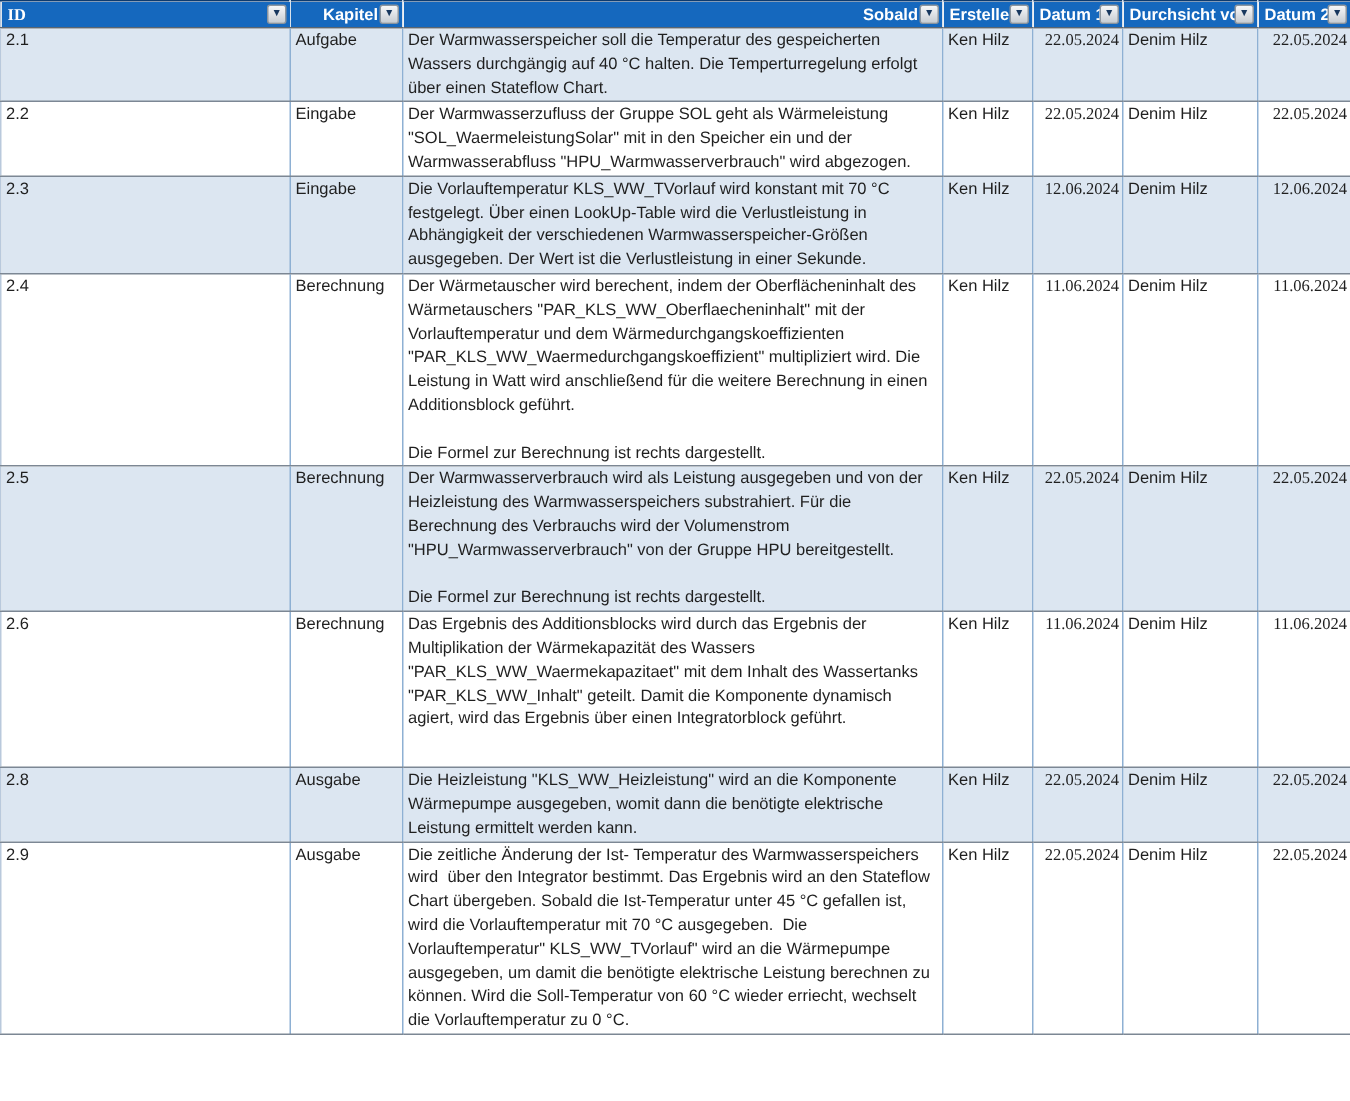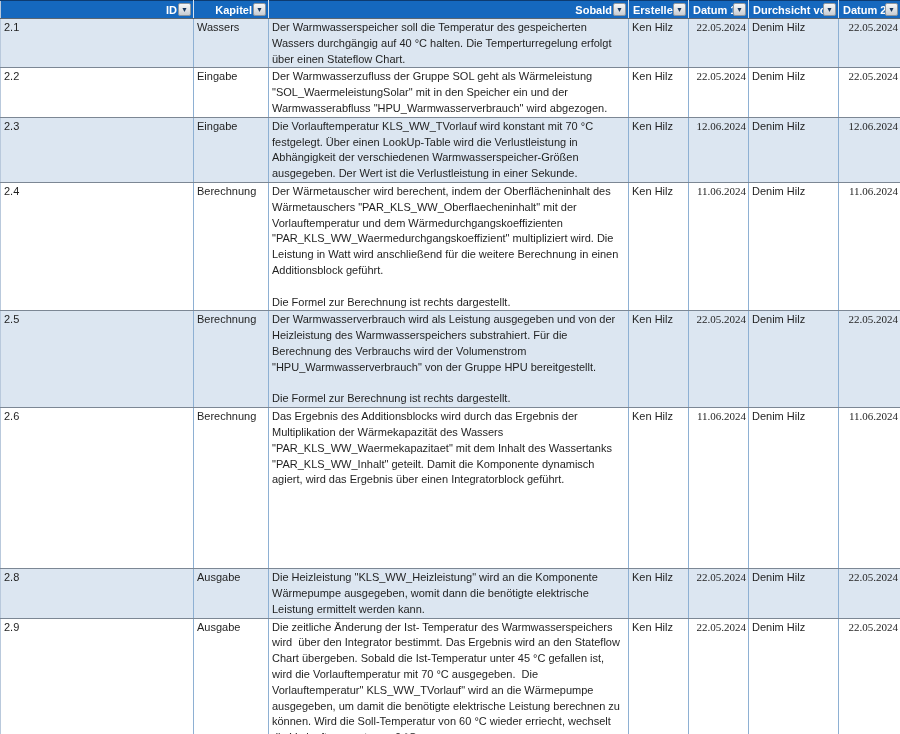--- a/index.html
+++ b/index.html
@@ -23,21 +23,21 @@
     height: 18px;
     text-align: right;
     vertical-align: middle;
     padding: 0 16px 0 4px;
     position: relative;
     border-right: 1px solid #d9e2ec;
     border-bottom: 1px solid #5a6672;
     white-space: nowrap;
     overflow: hidden;
   }
-  thead th.center { text-align: right; }
+  thead th.center { text-align: left; font-family: Liberation Serif, serif; }
 
   .filter-btn {
     position: absolute;
     right: 2px;
     top: 2px;
     width: 13px;
     height: 13px;
     background: linear-gradient(#f6f7f8, #c8cdd3);
     border: 1px solid #8c959e;
     border-radius: 2px;
@@ -125,21 +125,21 @@
         <span>Datum 2</span>
         <span class="filter-btn">
             <span class="tri">▼</span>
           </span>
       </th>
     </tr>
   </thead>
   <tbody>
     <tr style="height:48px">
       <td class="c-id">2.1</td>
-      <td>Wassers</td>
+      <td>Aufgabe</td>
       <td class="c-inhalt">Der Warmwasserspeicher soll die Temperatur des gespeicherten Wassers durchgängig auf 40 °C halten. Die Temperturregelung erfolgt über einen Stateflow Chart.</td>
       <td>Ken Hilz</td>
       <td class="c-date">22.05.2024</td>
       <td>Denim Hilz</td>
       <td class="c-date">22.05.2024</td>
     </tr>
     <tr style="height:48px">
       <td class="c-id">2.2</td>
       <td>Eingabe</td>
       <td class="c-inhalt">Der Warmwasserzufluss der Gruppe SOL geht als Wärmeleistung "SOL_WaermeleistungSolar" mit in den Speicher ein und der Warmwasserabfluss "HPU_Warmwasserverbrauch" wird abgezogen.</td>
@@ -172,21 +172,21 @@
       <td class="c-id">2.5</td>
       <td>Berechnung</td>
       <td class="c-inhalt">Der Warmwasserverbrauch wird als Leistung ausgegeben und von der Heizleistung des Warmwasserspeichers substrahiert. Für die Berechnung des Verbrauchs wird der Volumenstrom "HPU_Warmwasserverbrauch" von der Gruppe HPU bereitgestellt.
 
 Die Formel zur Berechnung ist rechts dargestellt.</td>
       <td>Ken Hilz</td>
       <td class="c-date">22.05.2024</td>
       <td>Denim Hilz</td>
       <td class="c-date">22.05.2024</td>
     </tr>
-    <tr style="height:161px">
+    <tr style="height:104px">
       <td class="c-id">2.6</td>
       <td>Berechnung</td>
       <td class="c-inhalt">Das Ergebnis des Additionsblocks wird durch das Ergebnis der Multiplikation der Wärmekapazität des Wassers "PAR_KLS_WW_Waermekapazitaet" mit dem Inhalt des Wassertanks "PAR_KLS_WW_Inhalt" geteilt. Damit die Komponente dynamisch agiert, wird das Ergebnis über einen Integratorblock geführt.</td>
       <td>Ken Hilz</td>
       <td class="c-date">11.06.2024</td>
       <td>Denim Hilz</td>
       <td class="c-date">11.06.2024</td>
     </tr>
     <tr style="height:48px">
       <td class="c-id">2.8</td>

